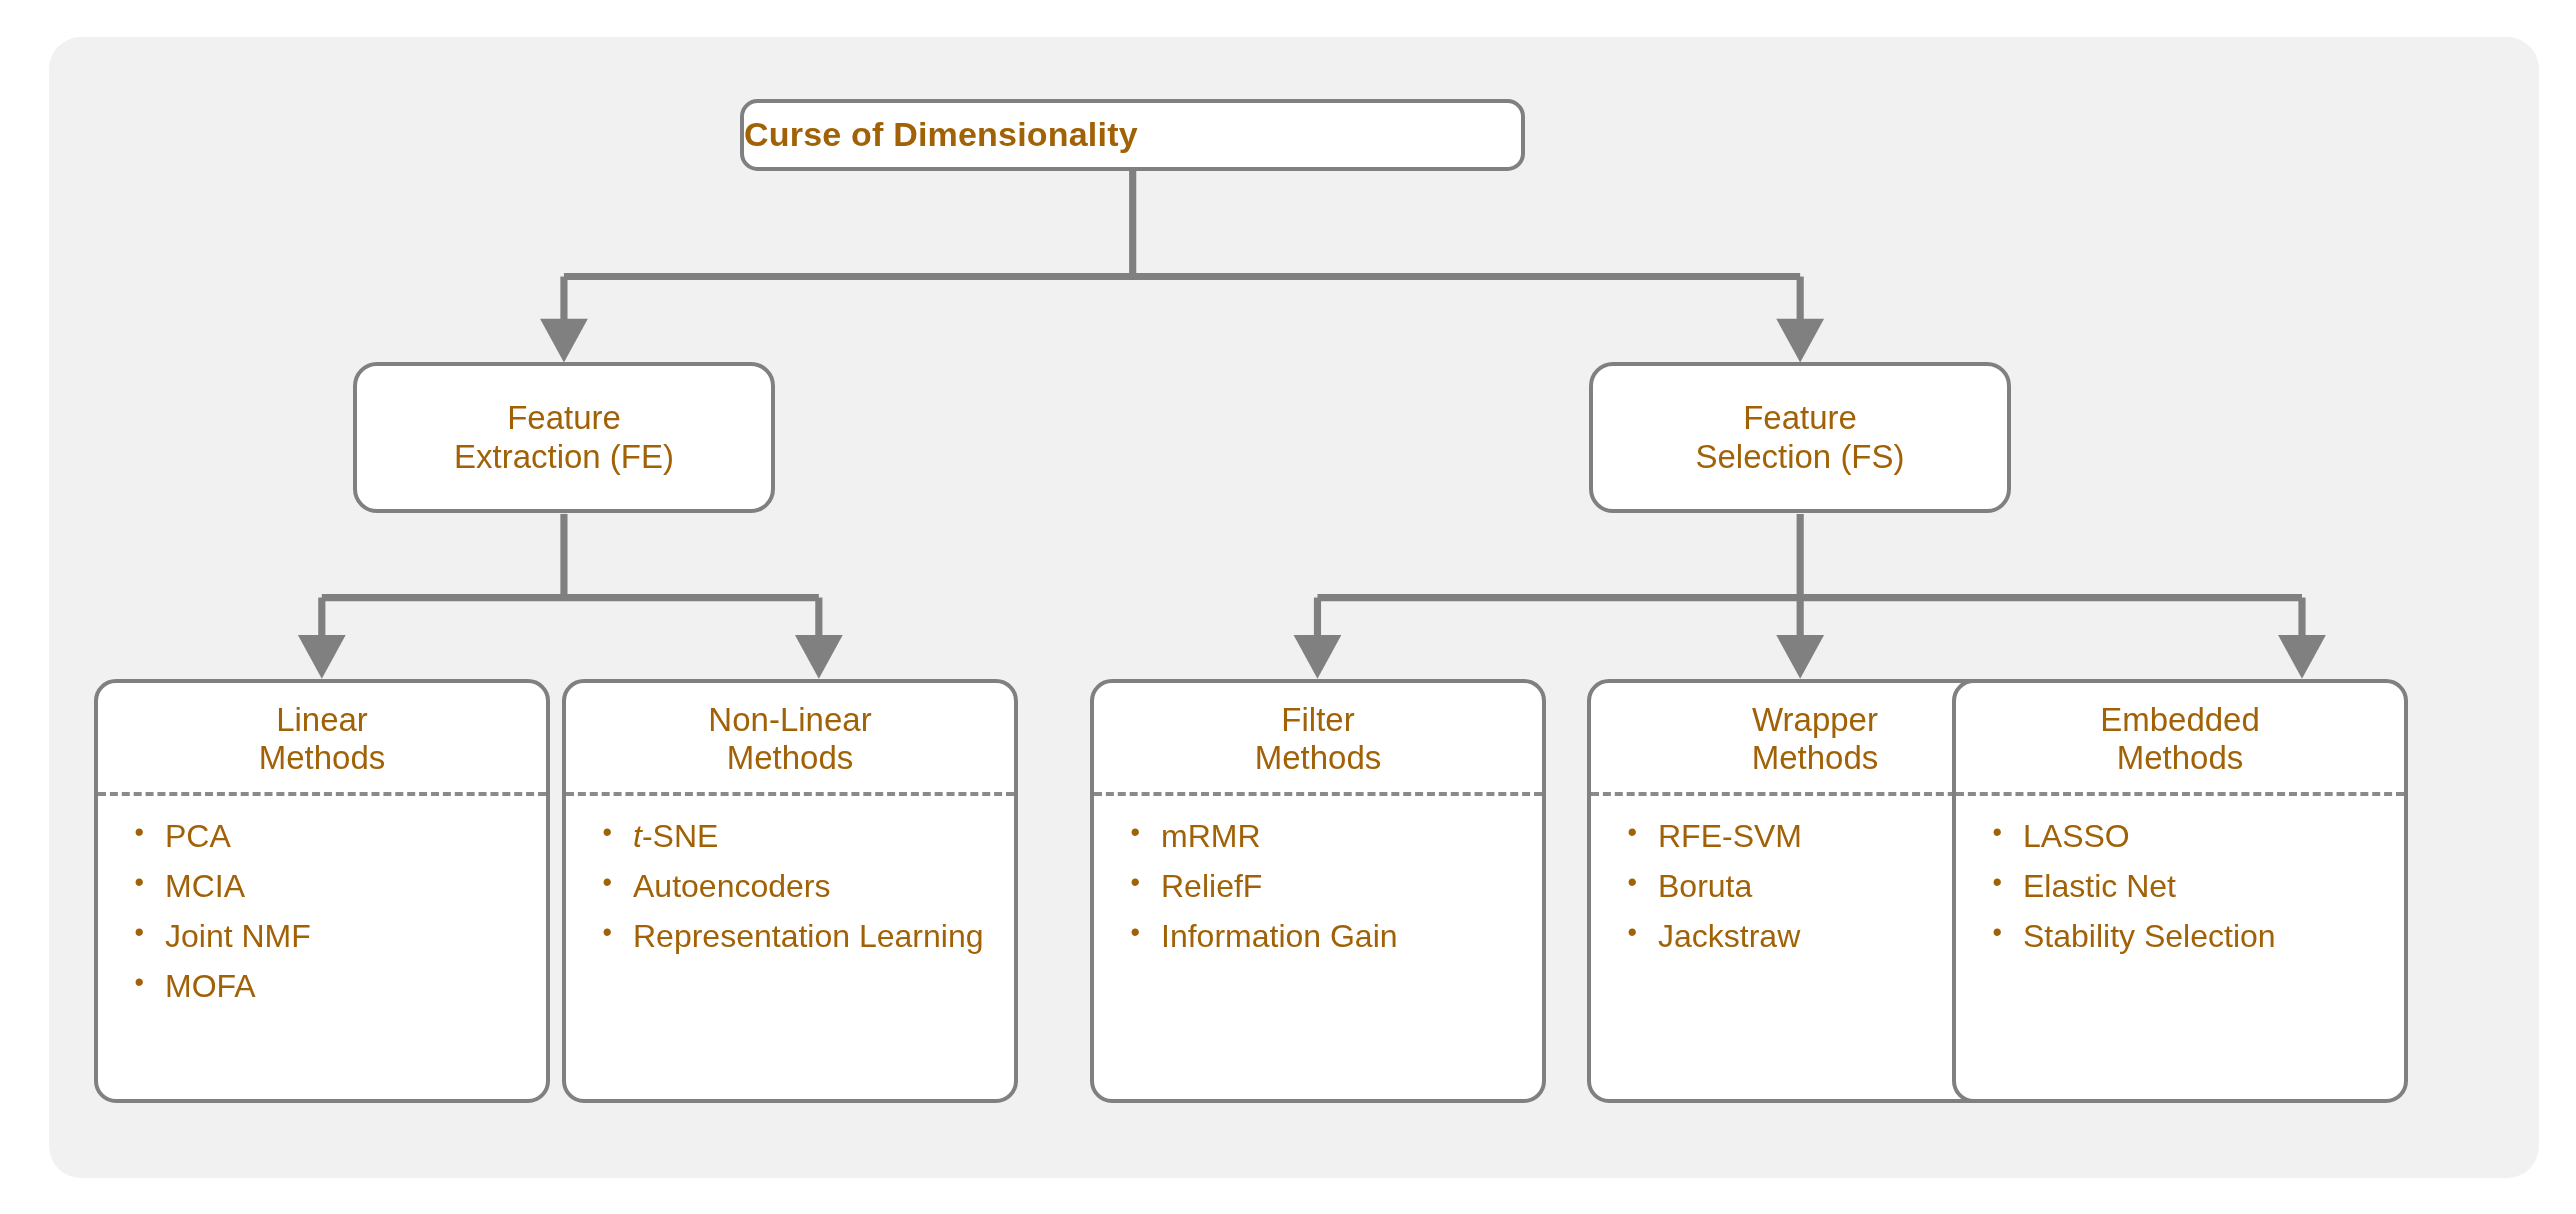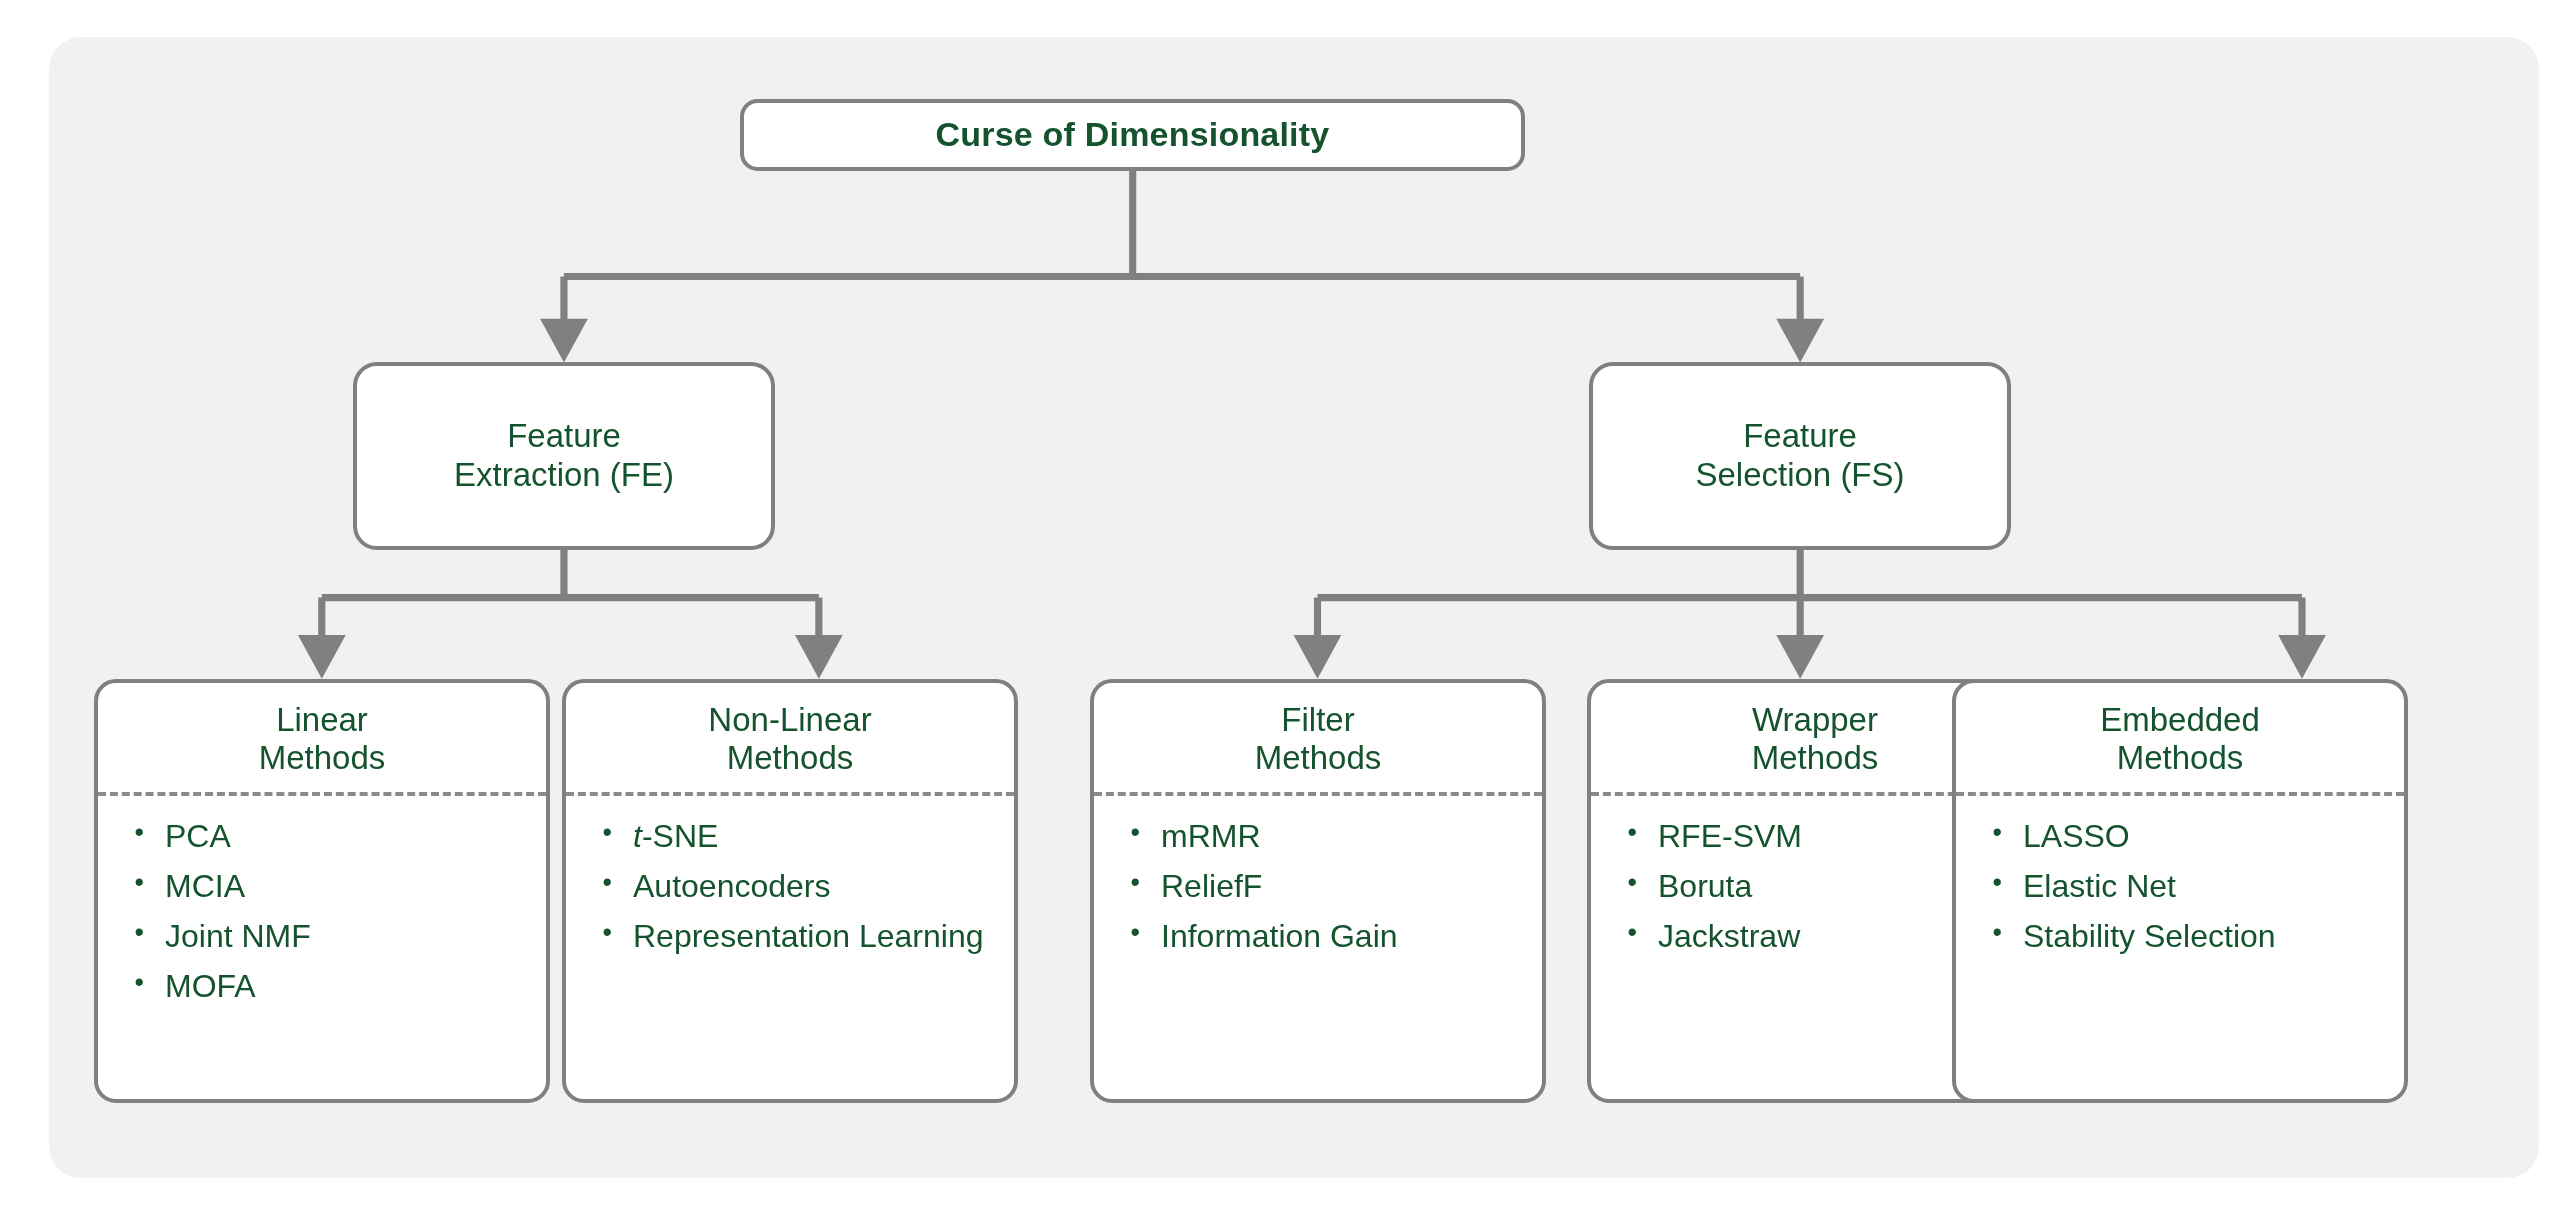--- a/index.html
+++ b/index.html
@@ -46,22 +46,21 @@
 
   
   .node {
     position: absolute;
     box-sizing: border-box;
     background: #ffffff;
     border: 4px solid #808080;
     border-radius: 21px;
     display: flex;
     flex-direction: column;
-    align-items: center;
-    color: #14532d;
+    color: #a16207;
   }
 
   
   #node-root {
     left: 740px;
     top: 99px;
     width: 785px;
     height: 72px;
     justify-content: center;
     border-radius: 17.5px;
@@ -69,21 +68,21 @@
   #node-root .node-title {
     font-size: 34px;
     font-weight: bold;
     line-height: 1.05;
     letter-spacing: 0.2px;
   }
 
   
   .node-l2 {
     width: 422px;
-    height: 188px;
+    height: 151px;
     justify-content: center;
     border-radius: 24px;
   }
   .node-l2 .node-title {
     font-size: 33px;
     font-weight: normal;
     line-height: 1.18;
     text-align: center;
     white-space: pre-line;
   }

